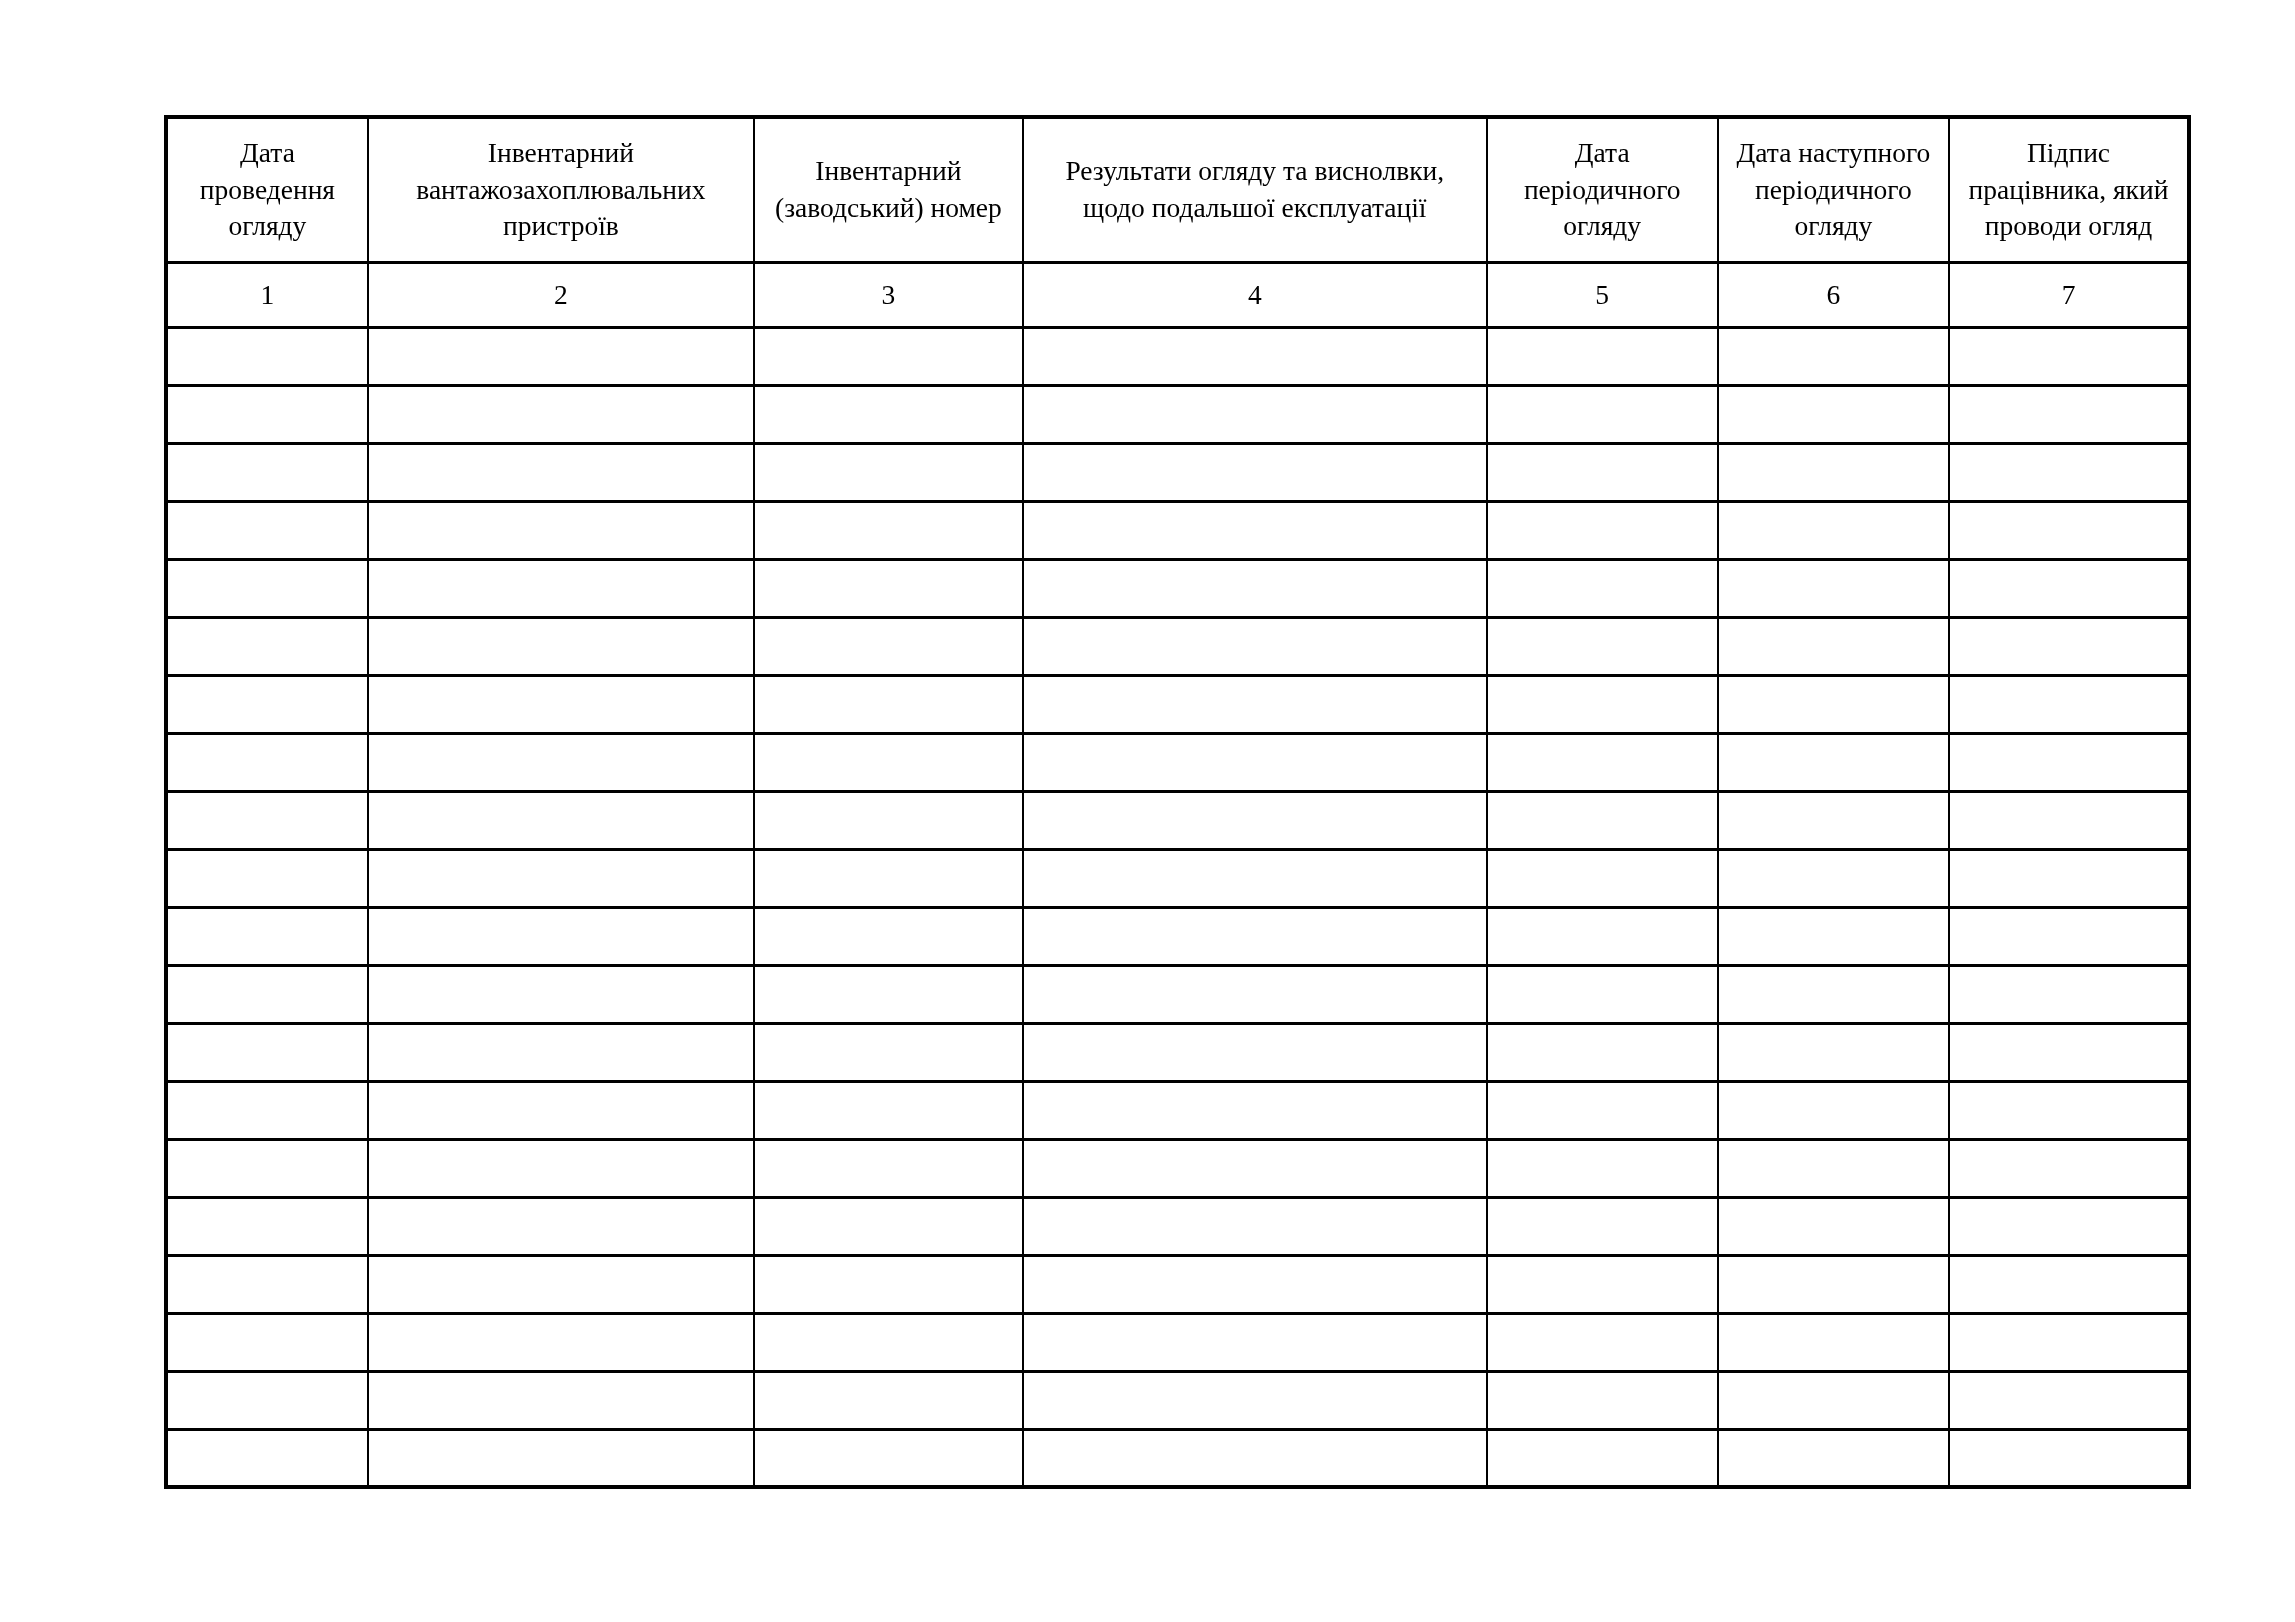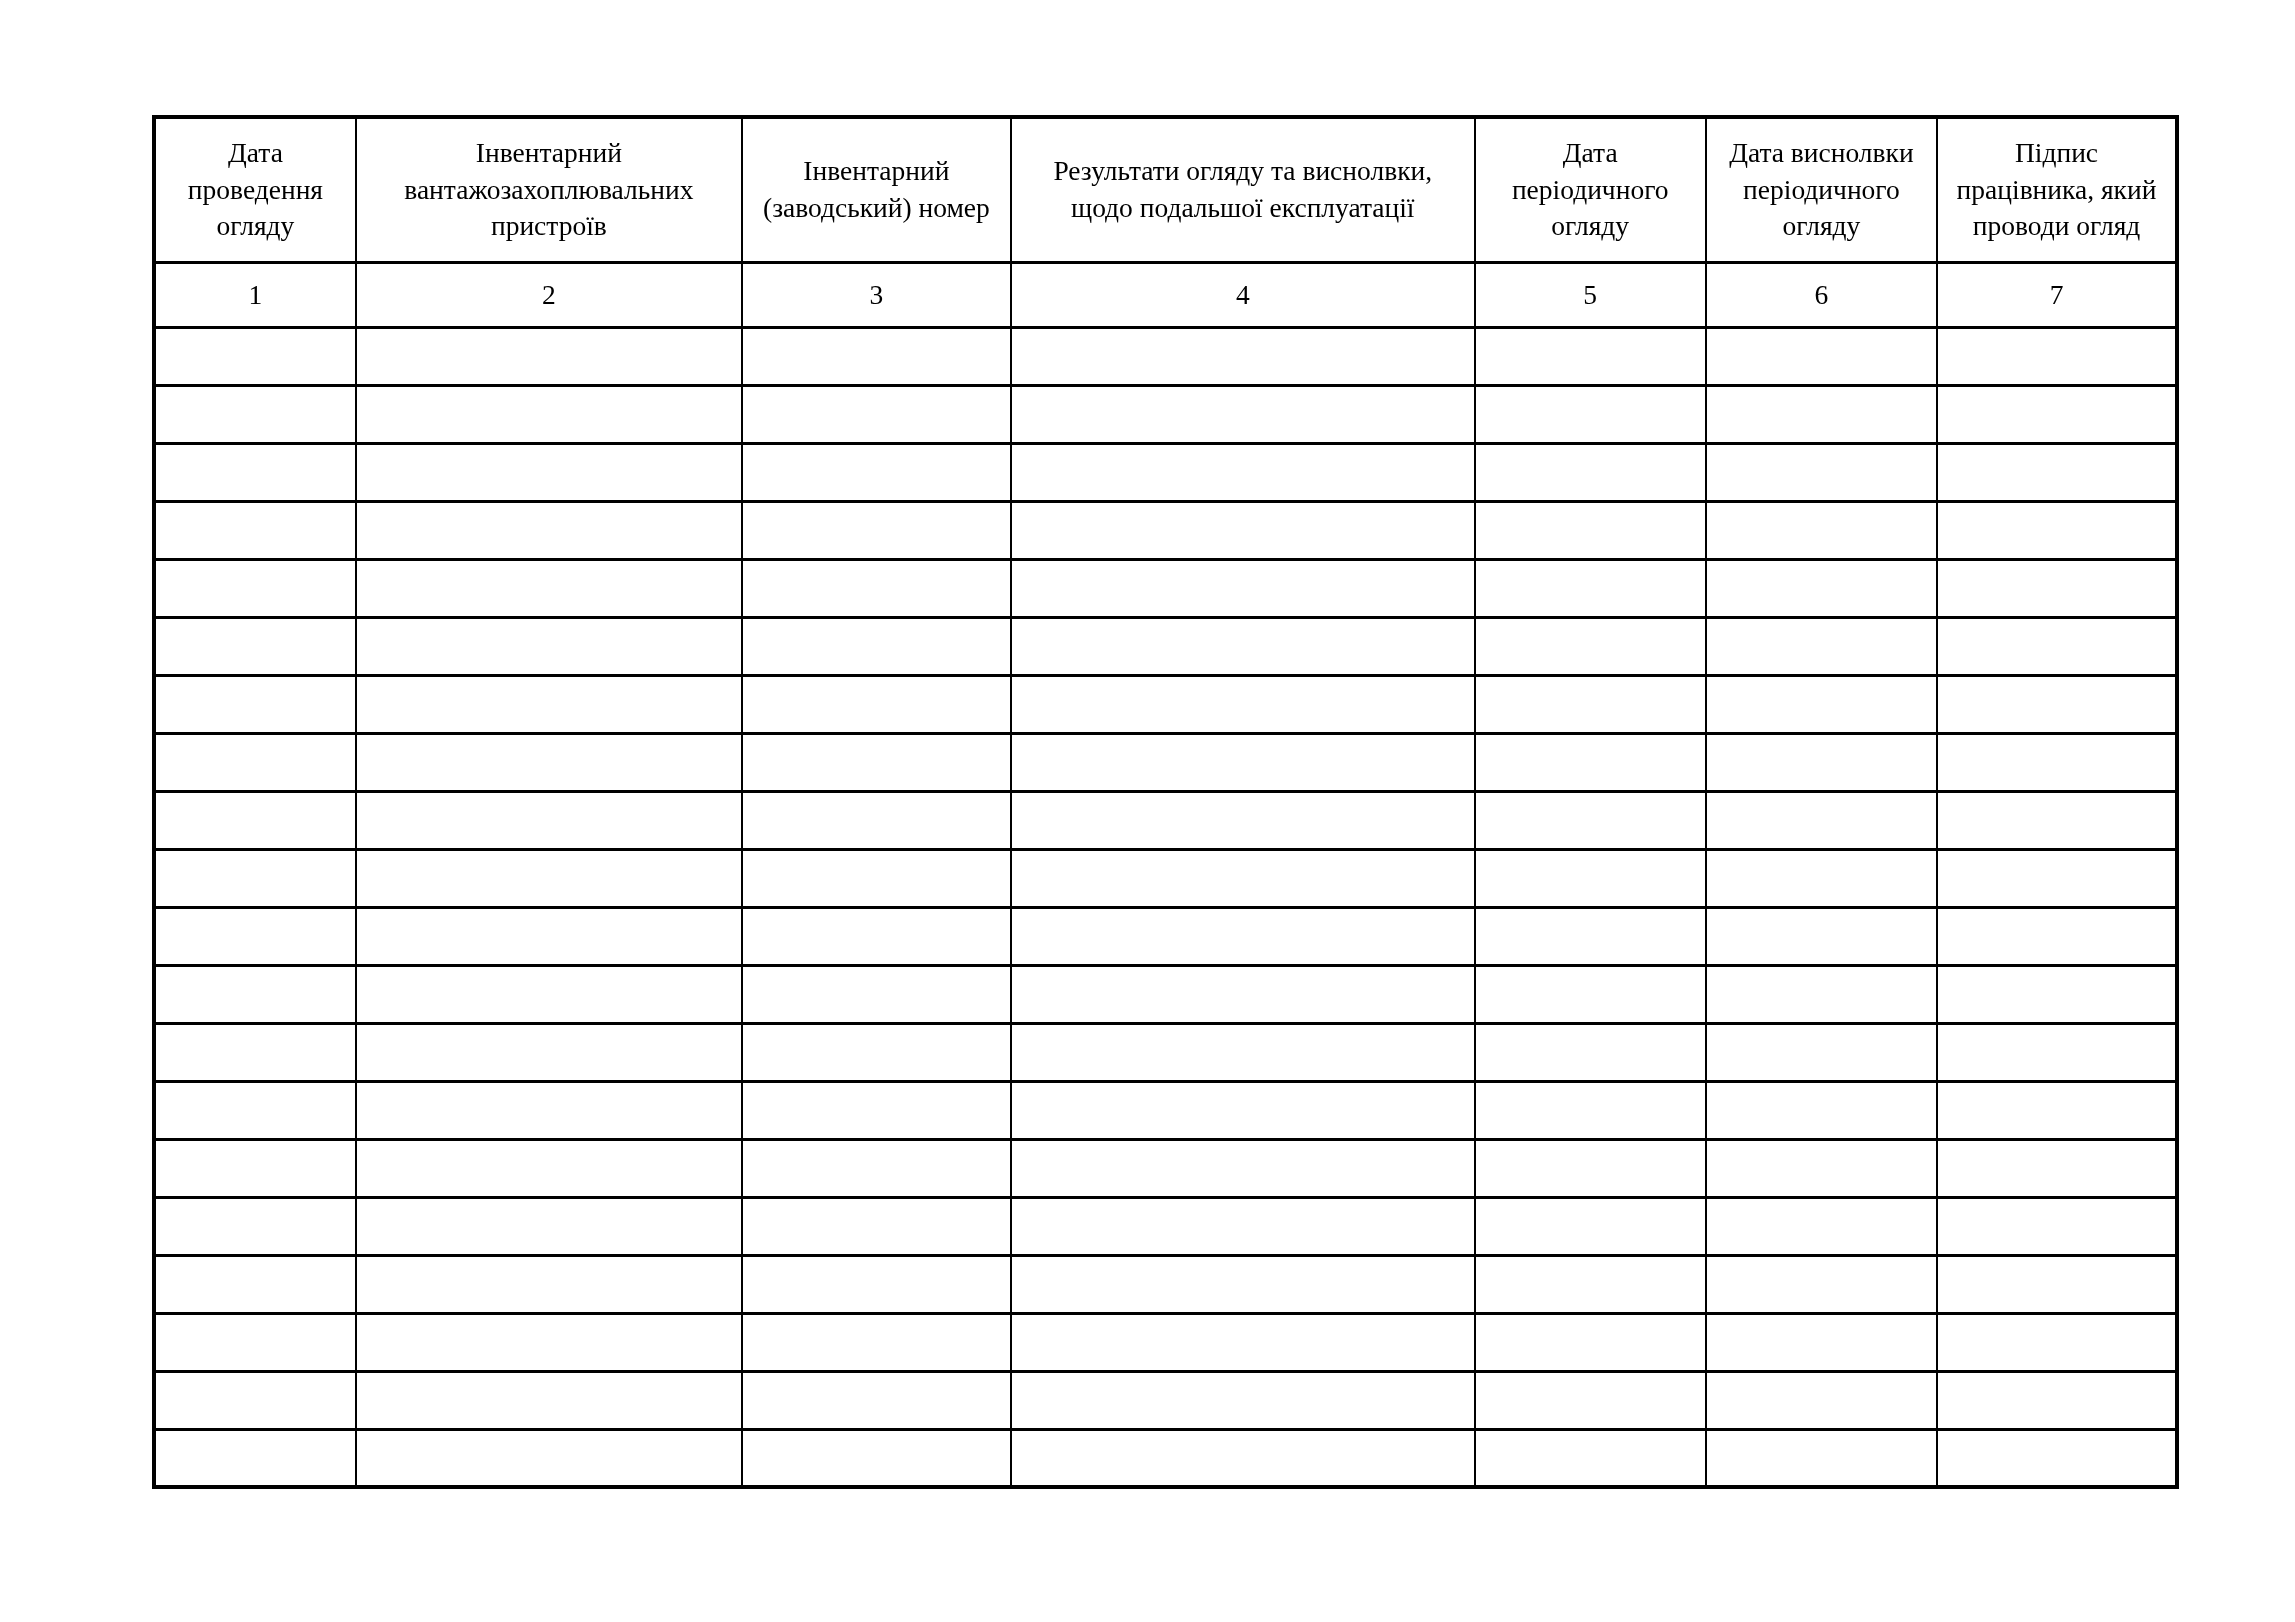--- a/index.html
+++ b/index.html
@@ -10,21 +10,21 @@
   .sheet {
     position: relative;
     width: 2295px;
     height: 1623px;
     background: #ffffff;
     font-family: "Liberation Serif", "DejaVu Serif", serif;
     color: #000000;
   }
   table.journal {
     position: absolute;
-    left: 152px;
+    left: 164px;
     top: 115px;
     width: 2027px;
     border-collapse: collapse;
     table-layout: fixed;
     background: #ffffff;
   }
   table.journal,
   table.journal th,
   table.journal td {
     border-color: #000000;
@@ -76,21 +76,21 @@
         <th>Інвентарний
 вантажозахоплювальних
 пристроїв</th>
         <th>Інвентарний
 (заводський) номер</th>
         <th>Результати огляду та виснолвки,
 щодо подальшої експлуатації</th>
         <th>Дата
 періодичного
 огляду</th>
-        <th>Дата виснолвки
+        <th>Дата наступного
 періодичного
 огляду</th>
         <th>Підпис
 працівника, який
 проводи огляд</th>
       </tr>
       <tr class="number-row">
         <td>1</td>
         <td>2</td>
         <td>3</td>

